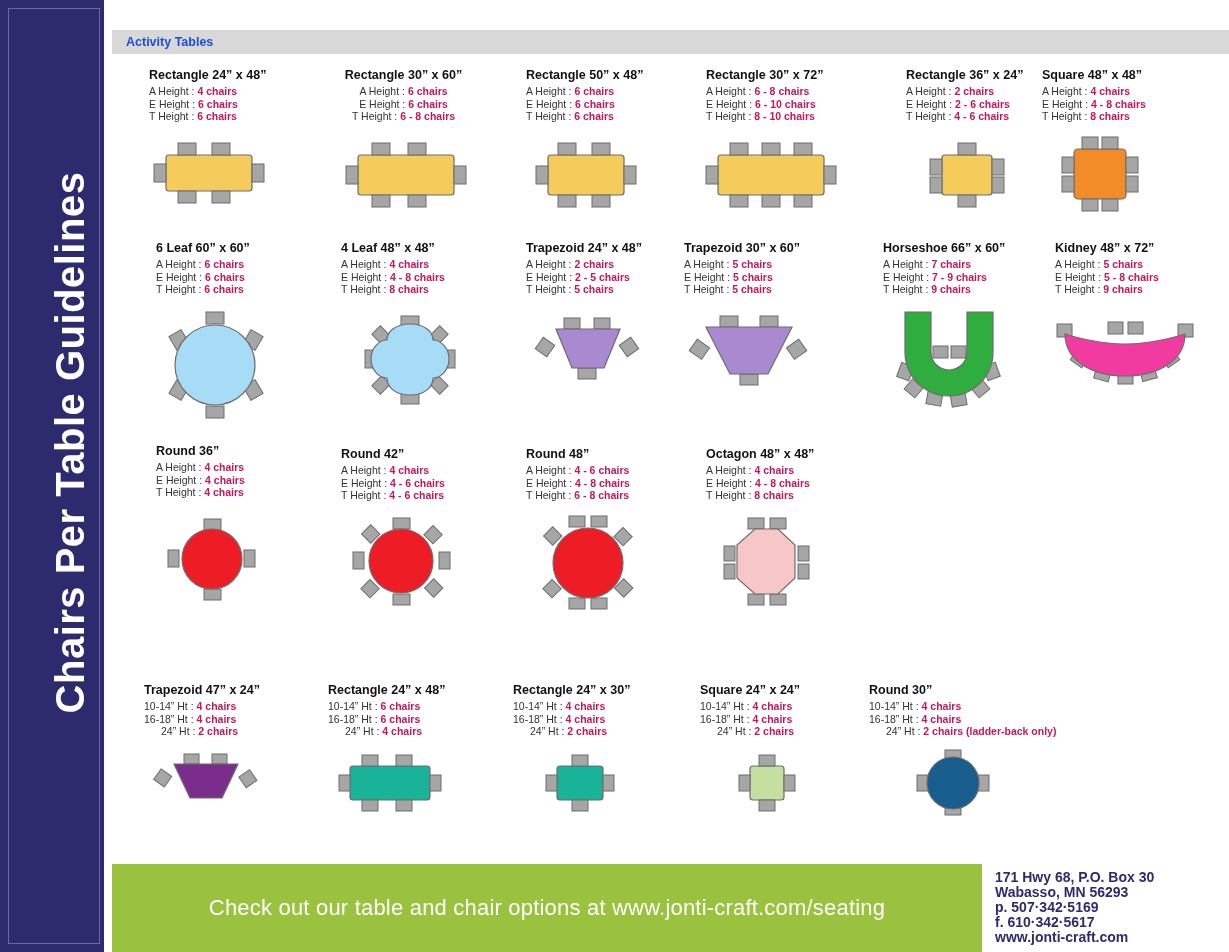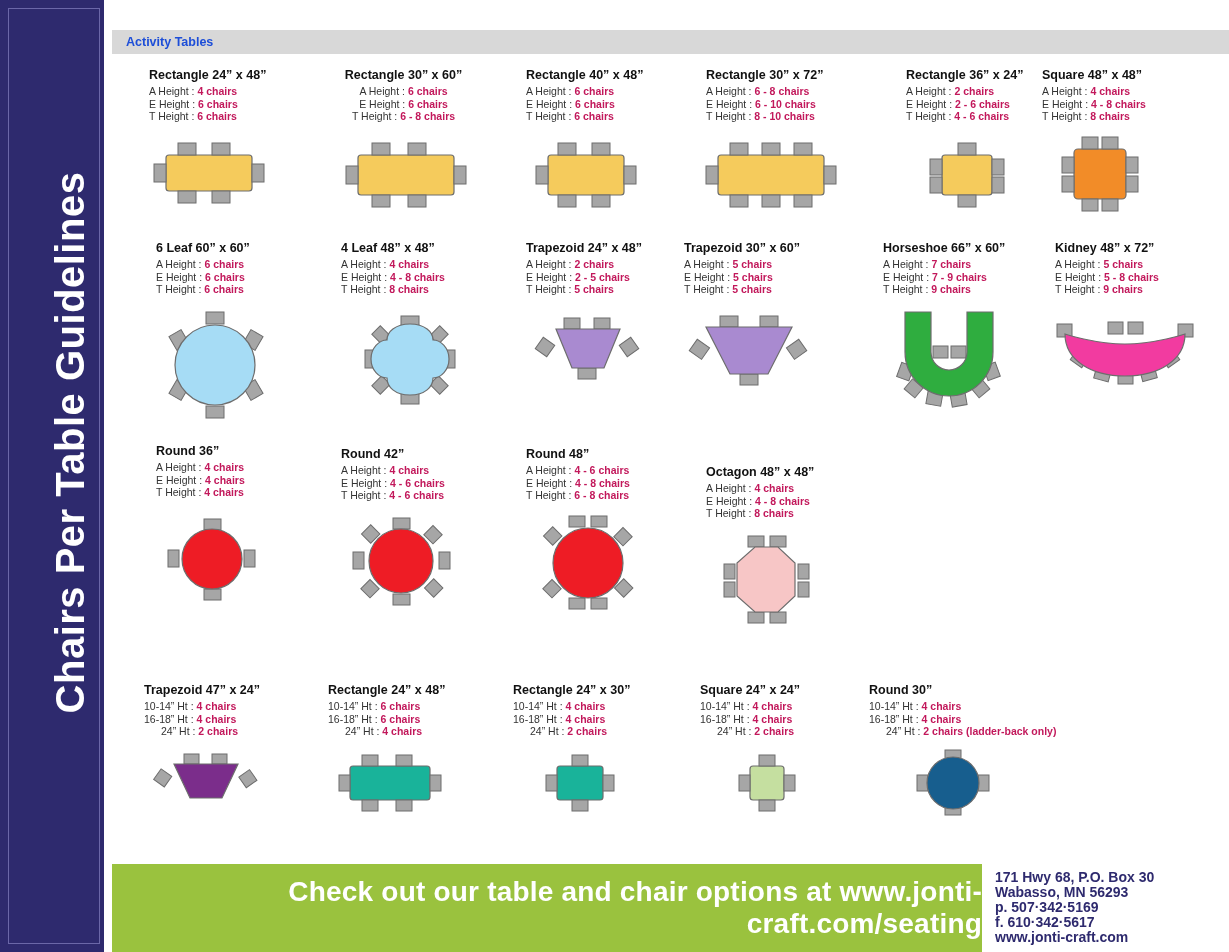--- a/index.html
+++ b/index.html
@@ -64,21 +64,21 @@
   .figwrap { position:relative; }
   svg { display:block; overflow:visible; }
 
   
   #footer-band {
     position:absolute; left:8px; bottom:0; width:870px; height:88px;
     background:#9ac23e;
     display:flex; align-items:center; justify-content:center;
   }
   #footer-band .txt {
-    color:#ffffff; font-size:28px; font-weight:bold; text-align:right;
+    color:#ffffff; font-size:22px; font-weight:normal; text-align:right;
     letter-spacing:0.2px;
   }
   #footer-addr {
     position:absolute; right:4px; bottom:0; width:238px; height:88px;
     background:#ffffff; color:#2e2a6e;
     font-size:14px; font-weight:bold; line-height:15px;
     padding-left:8px; padding-top:6px;
   }
   #footer-addr div { white-space:nowrap; }
   #footer-addr .www { font-weight:bold; }
@@ -129,21 +129,21 @@
           <rect x="62" y="6" width="18" height="12" fill="#a6a6a6" stroke="#6d6d6d"></rect>
           <rect x="26" y="58" width="18" height="12" fill="#a6a6a6" stroke="#6d6d6d"></rect>
           <rect x="62" y="58" width="18" height="12" fill="#a6a6a6" stroke="#6d6d6d"></rect>
           <rect x="0" y="29" width="12" height="18" fill="#a6a6a6" stroke="#6d6d6d"></rect>
           <rect x="108" y="29" width="12" height="18" fill="#a6a6a6" stroke="#6d6d6d"></rect>
         </svg>
       </div>
     </div>
 
     <div class="cell" style="left:422px; top:68px;">
-      <div class="ttl">Rectangle 40” x 48”</div>
+      <div class="ttl">Rectangle 50” x 48”</div>
       <div class="spec"><span>A Height : </span><b>6 chairs</b></div>
       <div class="spec"><span>E Height : </span><b>6 chairs</b></div>
       <div class="spec"><span>T Height : </span><b>6 chairs</b></div>
       <div class="figwrap" style="margin-top:14px;margin-left:10px;">
         <svg width="100" height="74" viewBox="0 0 100 74">
           <rect x="12" y="18" width="76" height="40" rx="3" fill="#f5cb5c" stroke="#6d6d6d" stroke-width="1.2"></rect>
           <rect x="22" y="6" width="18" height="12" fill="#a6a6a6" stroke="#6d6d6d"></rect>
           <rect x="56" y="6" width="18" height="12" fill="#a6a6a6" stroke="#6d6d6d"></rect>
           <rect x="22" y="58" width="18" height="12" fill="#a6a6a6" stroke="#6d6d6d"></rect>
           <rect x="56" y="58" width="18" height="12" fill="#a6a6a6" stroke="#6d6d6d"></rect>
@@ -391,21 +391,21 @@
             <rect x="12" y="16" width="13" height="13" transform="rotate(-45 18 22)"></rect>
             <rect x="83" y="16" width="13" height="13" transform="rotate(45 89 22)"></rect>
             <rect x="12" y="68" width="13" height="13" transform="rotate(45 18 74)"></rect>
             <rect x="83" y="68" width="13" height="13" transform="rotate(-45 89 74)"></rect>
           </g>
           <circle cx="54" cy="49" r="35" fill="#ee1c25" stroke="#6d6d6d" stroke-width="1.2"></circle>
         </svg>
       </div>
     </div>
 
-    <div class="cell" style="left:602px; top:447px;margin-top:18px;">
+    <div class="cell" style="left:602px; top:447px;">
       <div class="ttl">Octagon 48” x 48”</div>
       <div class="spec"><span>A Height : </span><b>4 chairs</b></div>
       <div class="spec"><span>E Height : </span><b>4 - 8 chairs</b></div>
       <div class="spec"><span>T Height : </span><b>8 chairs</b></div>
       <div class="figwrap" style="margin-top:14px;margin-left:10px;">
         <svg width="100" height="92" viewBox="0 0 100 92">
           <g stroke="#6d6d6d" fill="#a6a6a6">
             <rect x="32" y="2" width="16" height="11"></rect>
             <rect x="54" y="2" width="16" height="11"></rect>
             <rect x="32" y="78" width="16" height="11"></rect>

